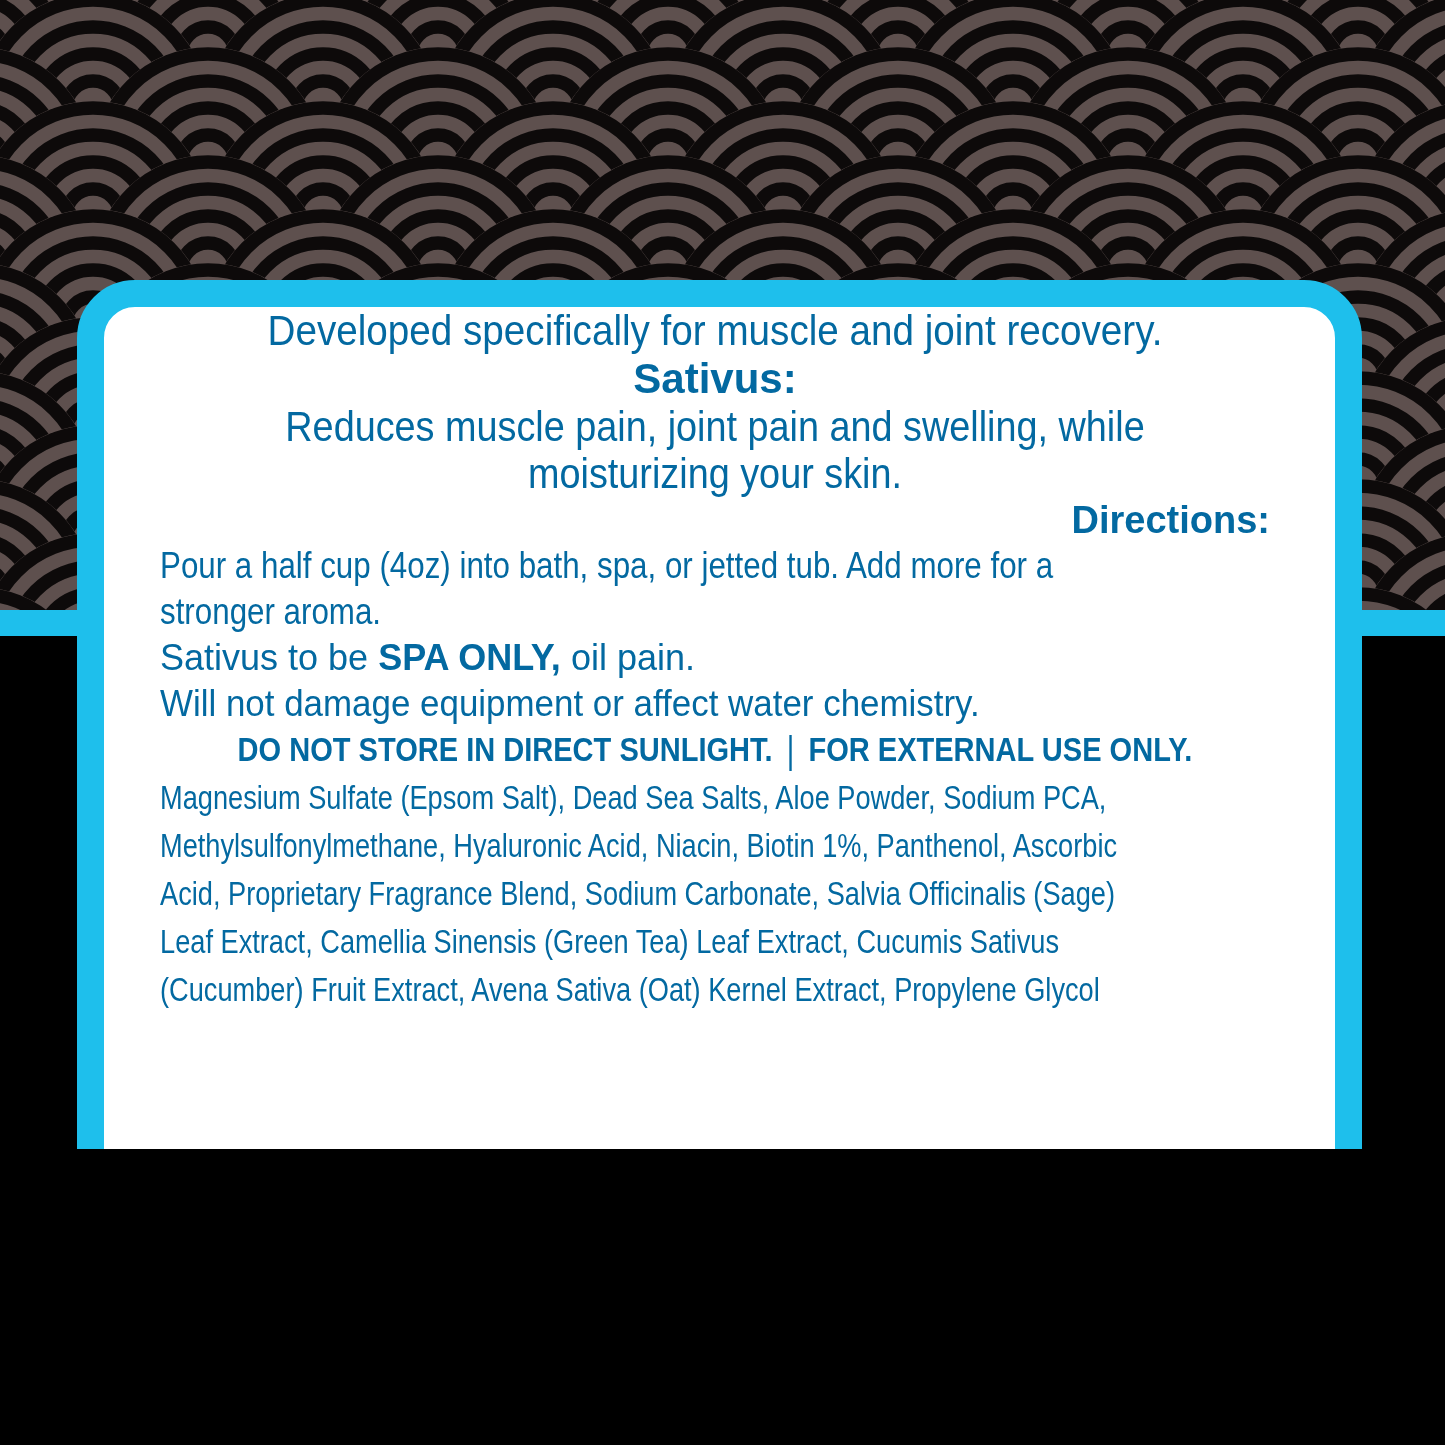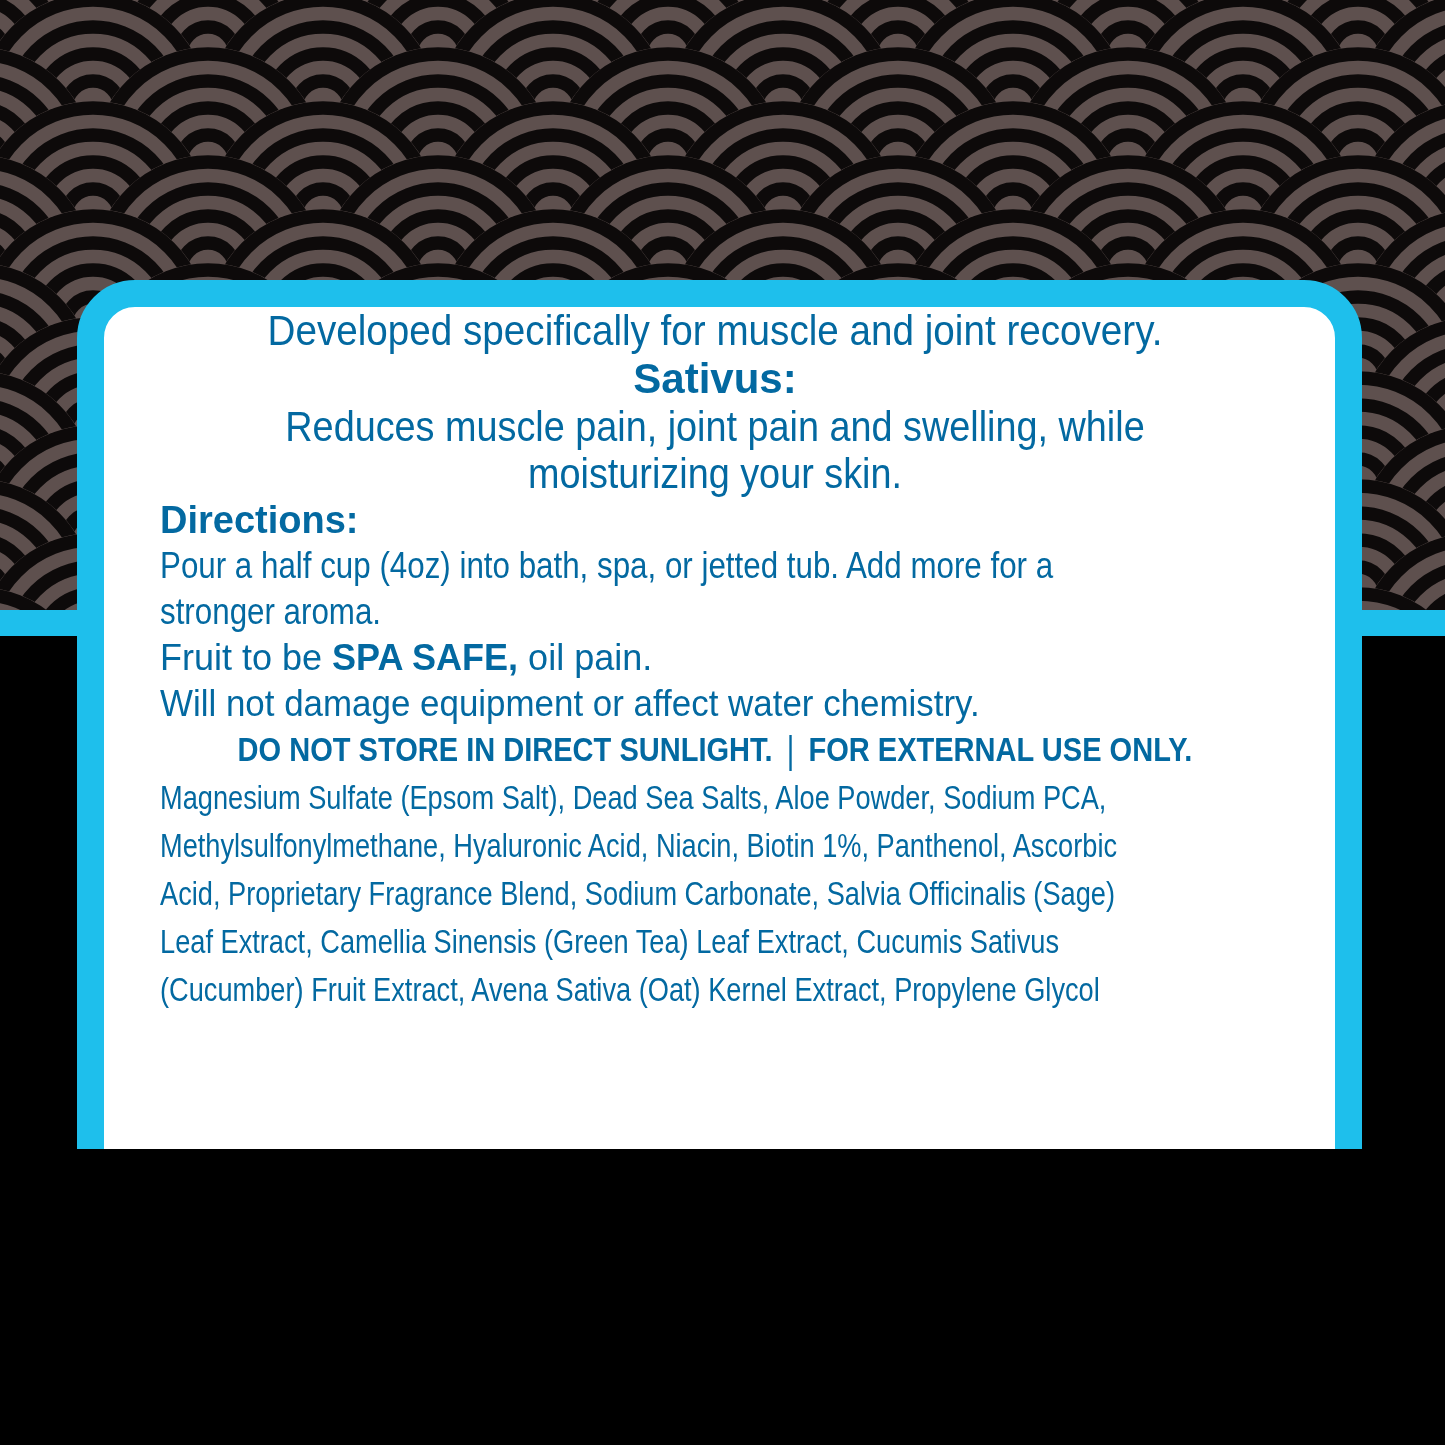--- a/index.html
+++ b/index.html
@@ -15,21 +15,21 @@
     box-sizing:border-box;background:#fff;border:27px solid #1EBFEC;
     border-radius:58px 58px 0 0;padding:0 65px 0 56px;
   }
   .card > div{margin:0;}
   .center{text-align:center;white-space:nowrap;}
   .left{white-space:nowrap;}
   .bold{font-weight:700;}
   .headline{font-size:42px;line-height:48px;margin-top:41px;transform:scaleX(.92);transform-origin:center;}
   .benefits-heading{font-size:42px;line-height:48px;margin-top:48px;font-weight:700;}
   .benefits-para{font-size:42px;line-height:47px;margin-top:21px;transform:scaleX(.90);transform-origin:center;}
-  .directions-heading{font-size:38px;line-height:46px;margin-top:82px;font-weight:700;}
+  .directions-heading{font-size:38px;line-height:46px;margin-top:82px;font-weight:700;text-align:right;}
   .directions-para{font-size:36px;line-height:46px;margin-top:2px;transform:scaleX(.87);transform-origin:left center;}
   .spa-line{font-size:36px;line-height:46px;margin-top:38px;}
   .equipment-line{font-size:36px;line-height:46px;margin-top:3px;transform:scaleX(.97);transform-origin:left center;}
   .warning{font-size:33px;line-height:46px;margin-top:55px;font-weight:700;transform:scaleX(.88);transform-origin:center;}
   .warning .sep{display:inline-block;margin:0 16px;font-weight:400;transform:scaleY(1.15);}
   .ingredients-heading{font-size:38px;line-height:46px;margin-top:39px;font-weight:700;}
   .ingredients-para{font-size:34px;line-height:48px;margin-top:0;transform:scaleX(.80);transform-origin:left center;}
 </style>
 </head>
 <body>
@@ -76,21 +76,21 @@
       <div>moisturizing your skin.</div>
     </div>
 
     <div class="directions-heading left">Directions:</div>
 
     <div class="directions-para left">
       <div>Pour a half cup (4oz) into bath, spa, or jetted tub. Add more for a</div>
       <div>stronger aroma.</div>
     </div>
 
-    <div class="spa-line left"><span>Fruit to be </span><span class="bold">SPA SAFE,</span><span> oil pain.</span></div>
+    <div class="spa-line left"><span>Sativus to be </span><span class="bold">SPA ONLY,</span><span> oil pain.</span></div>
 
     <div class="equipment-line left">Will not damage equipment or affect water chemistry.</div>
 
     <div class="warning center"><span>DO NOT STORE IN DIRECT SUNLIGHT.</span><span class="sep">|</span><span>FOR EXTERNAL USE ONLY.</span></div>
 
 
     <div class="ingredients-para left">
       <div>Magnesium Sulfate (Epsom Salt), Dead Sea Salts, Aloe Powder, Sodium PCA,</div>
       <div>Methylsulfonylmethane, Hyaluronic Acid, Niacin, Biotin 1%, Panthenol, Ascorbic</div>
       <div>Acid, Proprietary Fragrance Blend, Sodium Carbonate, Salvia Officinalis (Sage)</div>

